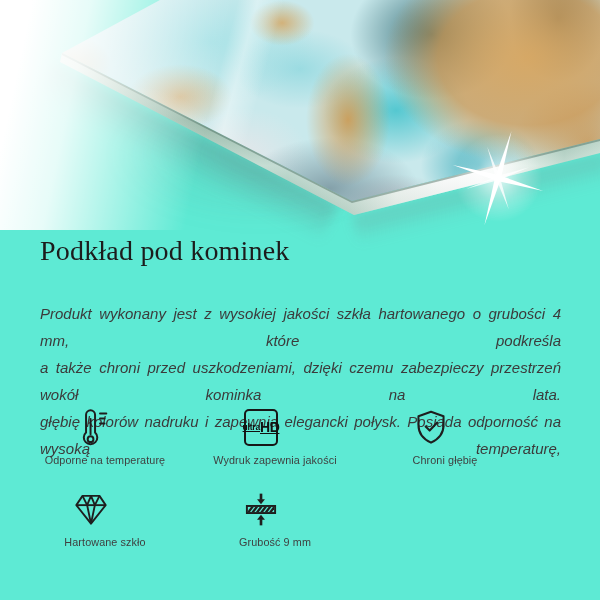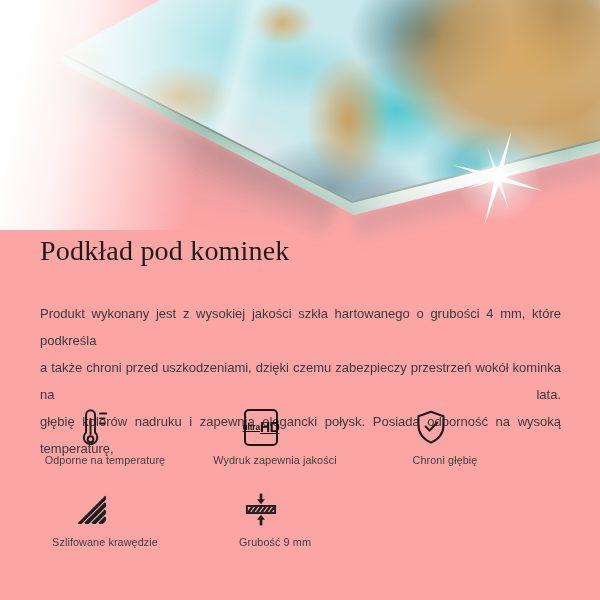--- a/index.html
+++ b/index.html
@@ -1,16 +1,16 @@
 <!DOCTYPE html>
 <html><head>
 <meta charset="utf-8">
 <style>
   html,body{margin:0;padding:0;background:#ffffff;}
-  .page{position:relative;width:600px;height:600px;background:#fca5a5;overflow:hidden;
+  .page{position:relative;width:600px;height:600px;background:#5eead4;overflow:hidden;
         font-family:"Liberation Sans","DejaVu Sans",sans-serif;}
 
   
   .hero{position:absolute;left:0;top:0;width:600px;height:230px;}
 
   .shadow-left{position:absolute;left:52px;top:62px;width:320px;height:42px;
     background:linear-gradient(to bottom, rgba(100,115,120,0.32), rgba(100,115,120,0));
     transform:rotate(26.5deg);transform-origin:left top;filter:blur(6px);}
   .shadow-right{position:absolute;left:352px;top:216px;width:260px;height:30px;
     background:linear-gradient(to bottom, rgba(115,125,130,0.28), rgba(115,125,130,0));
@@ -57,21 +57,21 @@
 
   .sparkle{position:absolute;left:443px;top:123px;width:110px;height:110px;}
 
   
   .title{position:absolute;left:40px;top:234px;margin:0;
     font-family:"Liberation Serif","DejaVu Serif",serif;font-weight:400;
     font-size:28px;line-height:34px;color:#1c1c1c;letter-spacing:0.2px;}
   .title span{display:block;}
 
   .desc{position:absolute;left:40px;top:300px;width:521px;margin:0;
-    font-size:13px;line-height:27px;color:#3b3b3b;}
+    font-size:15px;line-height:27px;color:#3b3b3b;font-style:italic;}
   .desc .dline{display:block;text-align:justify;text-align-last:justify;}
 
   
   .features{position:absolute;left:6px;top:402px;width:510px;
     display:grid;grid-template-columns:repeat(3,1fr);row-gap:18px;}
   .cell{display:flex;flex-direction:column;align-items:center;}
   .icon-wrap{height:50px;display:flex;align-items:center;justify-content:center;}
   .flabel{margin-top:2px;font-size:10.8px;color:#3f3f3f;letter-spacing:0.1px;white-space:nowrap;margin-left:28px;}
 
   .icon-stroke{stroke:#1e1e1e;fill:none;}
@@ -154,39 +154,32 @@
     <div class="cell">
       <div class="icon-wrap">
         <svg width="34" height="36" viewBox="0 0 38 40" class="icon-stroke" stroke-width="2.3" stroke-linejoin="round" stroke-linecap="round">
           <path d="M19 3 L33 8 V18 C33 27.5 27.5 33.5 19 37.5 C10.5 33.5 5 27.5 5 18 V8 Z"></path>
           <path d="M13 19.5 L17.5 24 L26 15"></path>
         </svg>
       </div>
       <div class="flabel">Chroni głębię</div>
     </div>
 
-
-    <div class="cell">
-      <div class="icon-wrap">
-        <svg width="32" height="32" viewBox="0 0 36 36">
-          <defs>
-              <clipPath id="triClip">
-                <polygon points="2,35 35,2 35,35"></polygon>
-              </clipPath>
-            </defs>
-          <g clip-path="url(#triClip)" stroke="#1e1e1e" stroke-width="4.4">
-            <line x1="4" y1="35" x2="35" y2="4"></line>
-            <line x1="12" y1="35" x2="35" y2="12"></line>
-            <line x1="20" y1="35" x2="35" y2="20"></line>
-            <line x1="28" y1="35" x2="35" y2="28"></line>
-          </g>
-        </svg>
-      </div>
-      <div class="flabel">Szlifowane krawędzie</div>
-    </div>
+    <div class="cell">
+      <div class="icon-wrap">
+        <svg width="34" height="36" viewBox="0 0 44 46" class="icon-stroke" stroke-width="2.4" stroke-linejoin="round">
+          <path d="M11 6 H33 L41 18 L22 42 L3 18 Z"></path>
+          <path d="M3 18 H41"></path>
+          <path d="M11 6 L17 18 L22 6 L27 18 L33 6"></path>
+          <path d="M17 18 L22 42 M27 18 L22 42"></path>
+        </svg>
+      </div>
+      <div class="flabel">Hartowane szkło</div>
+    </div>
+
 
     <div class="cell">
       <div class="icon-wrap">
         <svg width="32" height="37" viewBox="0 0 36 42">
           <defs>
               <clipPath id="barClip">
                 <rect x="3.2" y="18.2" width="29.6" height="5.6"></rect>
               </clipPath>
             </defs>
           <rect x="2" y="17" width="32" height="8" fill="none" stroke="#1e1e1e" stroke-width="2.2"></rect>

